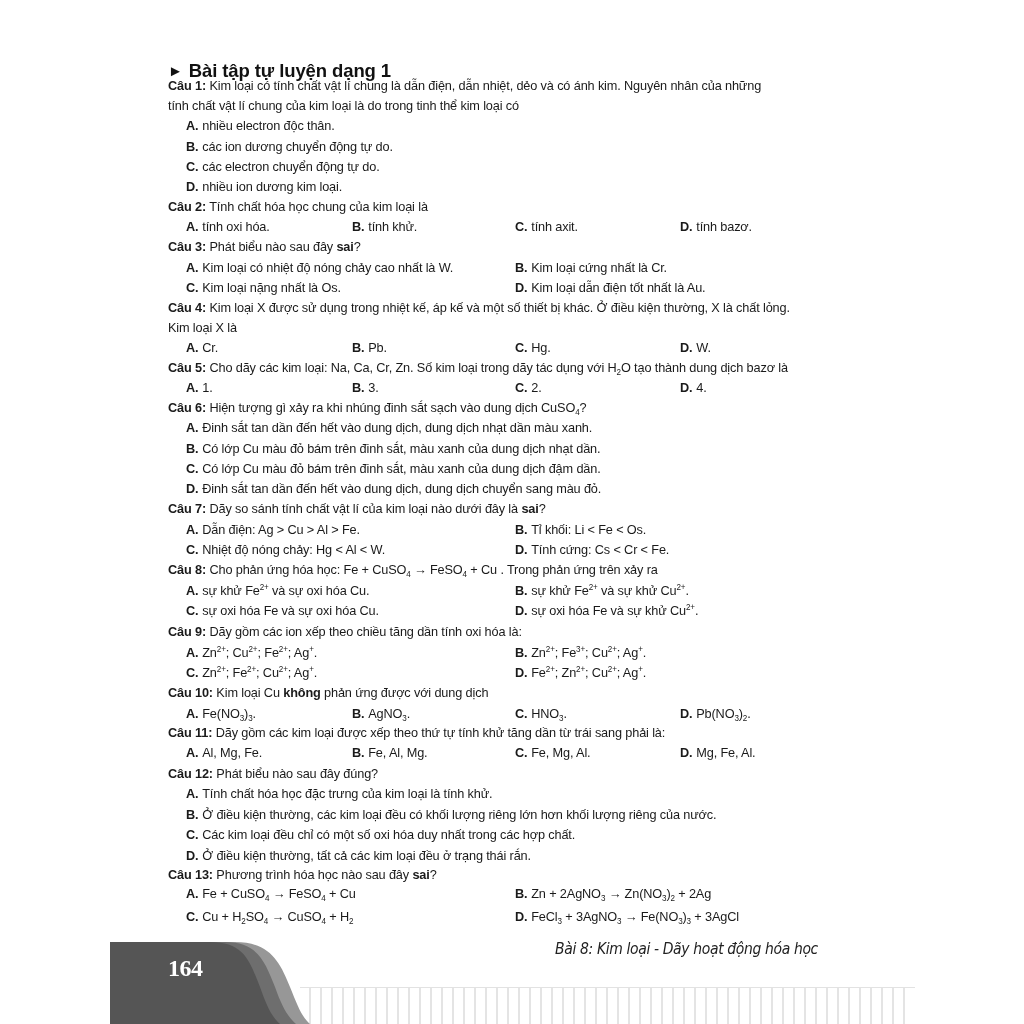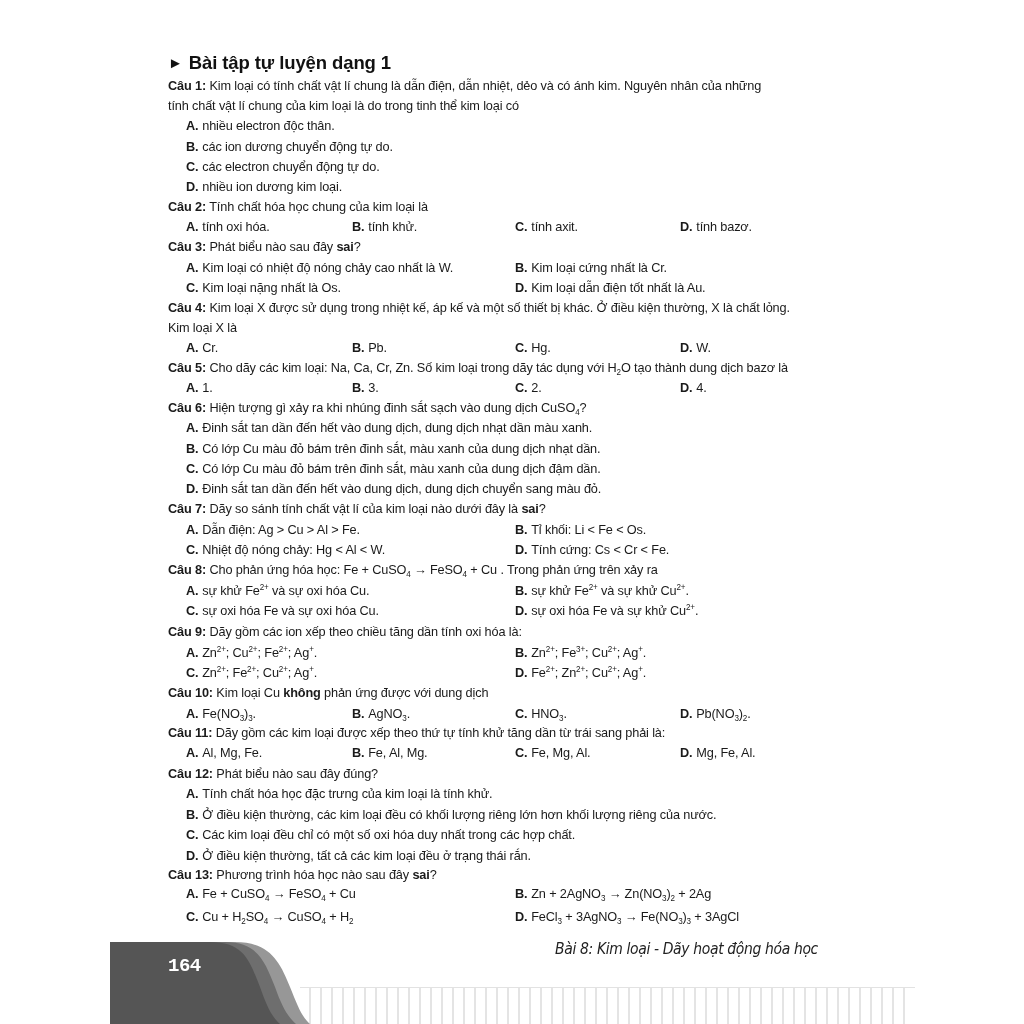--- a/index.html
+++ b/index.html
@@ -2,21 +2,21 @@
 <html><head>
 <meta charset="utf-8">
 <style>
   html, body { margin: 0; padding: 0; }
   body {
     width: 1024px; height: 1024px; background: #ffffff; position: relative; overflow: hidden;
     font-family: "Liberation Sans", sans-serif; color: #1a1a1a;
   }
   .page { position: absolute; left: 0; top: 0; width: 1024px; height: 1024px; }
   .heading {
-    position: absolute; left: 168px; top: 52px; font-size: 18.5px; font-weight: bold;
+    position: absolute; left: 168px; top: 60px; font-size: 18.5px; font-weight: bold;
     letter-spacing: -0.1px; color: #111;
   }
   .heading .tri { font-size: 15px; margin-right: 6px; position: relative; top: -1px; }
   .line {
     position: absolute; font-size: 13.4px; line-height: 20px; white-space: nowrap;
     letter-spacing: -0.15px; transform: scaleX(0.95); transform-origin: left center;
   }
   .q { left: 168px; }
   .q b { font-weight: bold; }
   .opt { }
@@ -26,22 +26,22 @@
   sub { font-size: 8.5px; vertical-align: -3px; line-height: 0; }
   sup { font-size: 8.5px; vertical-align: 5px; line-height: 0; }
   .footer-stripes {
     position: absolute; left: 300px; top: 987px; width: 605px; height: 37px;
     background: repeating-linear-gradient(to right, #fff 0px, #fff 9px, #e4e4e4 9px, #e4e4e4 11px);
     border-top: 1px solid #e2e2e2;
   }
   .footer-line { position: absolute; left: 300px; top: 987px; width: 615px; height: 1px; background: #e2e2e2; }
   .tab-svg { position: absolute; left: 110px; top: 942px; }
   .page-num {
-    position: absolute; left: 168px; top: 955px; font-size: 19px; font-weight: bold; color: #fff;
-    font-family: Liberation Mono, monospace; letter-spacing: -0.5px;
+    position: absolute; left: 168px; top: 955px; font-size: 24px; font-weight: bold; color: #fff;
+    font-family: Liberation Serif, serif; letter-spacing: -0.5px;
   }
   .lesson-title {
     position: absolute; left: 555px; top: 940px; font-size: 15.5px; font-style: italic; color: #222;
     font-family: "DejaVu Sans", sans-serif; letter-spacing: -0.4px; white-space: nowrap;
     transform: scaleX(0.9); transform-origin: left center;
   }
 </style>
 </head>
 <body>
 

